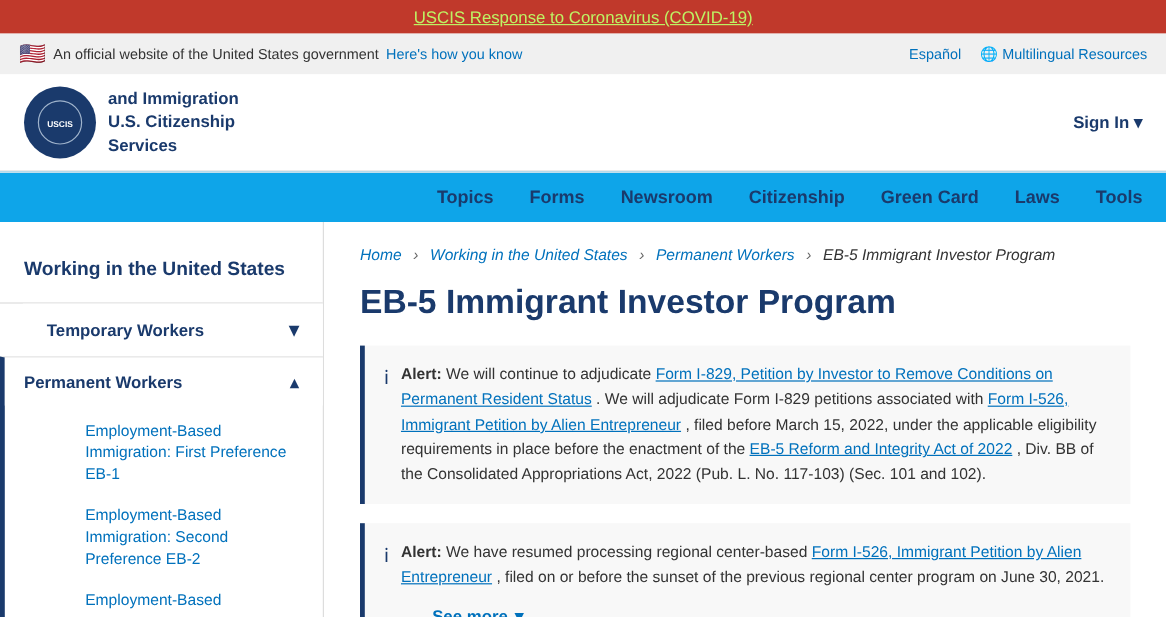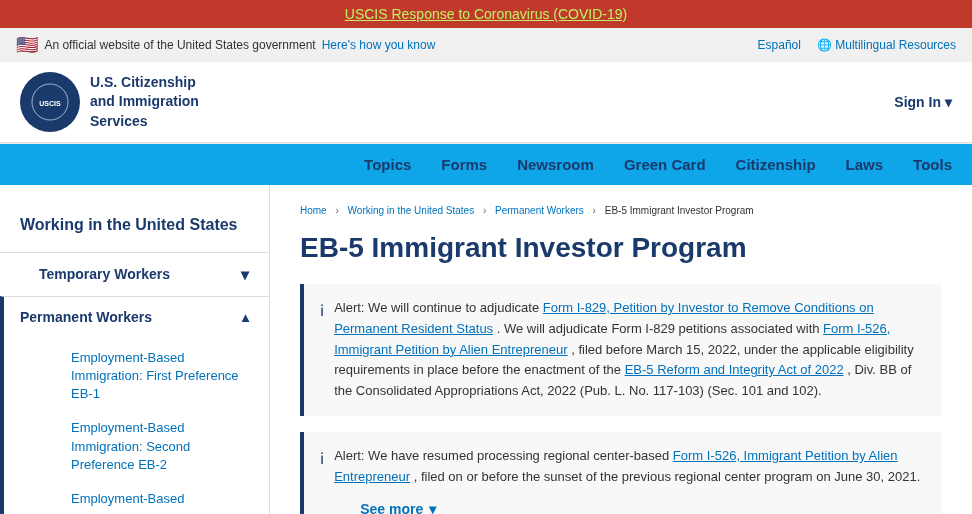--- a/index.html
+++ b/index.html
@@ -176,23 +176,24 @@
     }
 
     
     .main-content {
       flex: 1;
       padding: 20px 30px;
     }
 
     
     .breadcrumb {
-      font-size: 10px;
+      font-size: 13px;
       color: #333;
       margin-bottom: 16px;
+      font-style: italic;
     }
     .breadcrumb a {
       color: #0071bc;
       text-decoration: none;
     }
     .breadcrumb .sep { margin: 0 6px; color: #666; }
 
     
     .page-title {
       font-size: 28px;
@@ -214,21 +215,21 @@
       color: #1a3a6c;
       font-size: 16px;
       margin-top: 1px;
       flex-shrink: 0;
     }
     .alert-text {
       font-size: 13px;
       line-height: 1.6;
       color: #333;
     }
-    .alert-text strong { font-weight: normal; }
+    .alert-text strong { font-weight: bold; }
     .alert-text a {
       color: #0071bc;
       text-decoration: underline;
     }
     .see-more-btn {
       display: flex;
       align-items: center;
       gap: 6px;
       color: #0071bc;
       font-size: 14px;
@@ -264,37 +265,37 @@
 
 <div class="header">
   <div class="logo-area">
     <div class="logo-circle">
       <svg width="40" height="40" viewBox="0 0 40 40">
         <circle cx="20" cy="20" r="18" fill="#1a3a6c" stroke="#a0b4cc" stroke-width="1"></circle>
         <text x="20" y="24" text-anchor="middle" fill="white" font-size="7" font-weight="bold">USCIS</text>
       </svg>
     </div>
     <div class="logo-text">
+      <span>and Immigration</span>
       <span>U.S. Citizenship</span>
-      <span>and Immigration</span>
       <span>Services</span>
     </div>
   </div>
   <div class="signin-btn">
     <span>Sign In</span>
     <span>▾</span>
   </div>
 </div>
 
 <nav class="main-nav">
   <a href="#">Topics</a>
   <a href="#">Forms</a>
   <a href="#">Newsroom</a>
+  <a href="#">Citizenship</a>
   <a href="#">Green Card</a>
-  <a href="#">Citizenship</a>
   <a href="#">Laws</a>
   <a href="#">Tools</a>
 </nav>
 
 <div class="content-wrapper">
 
   <aside class="sidebar">
     <div class="sidebar-section-title">Working in the United States</div>
 
     <div class="sidebar-collapsible">

